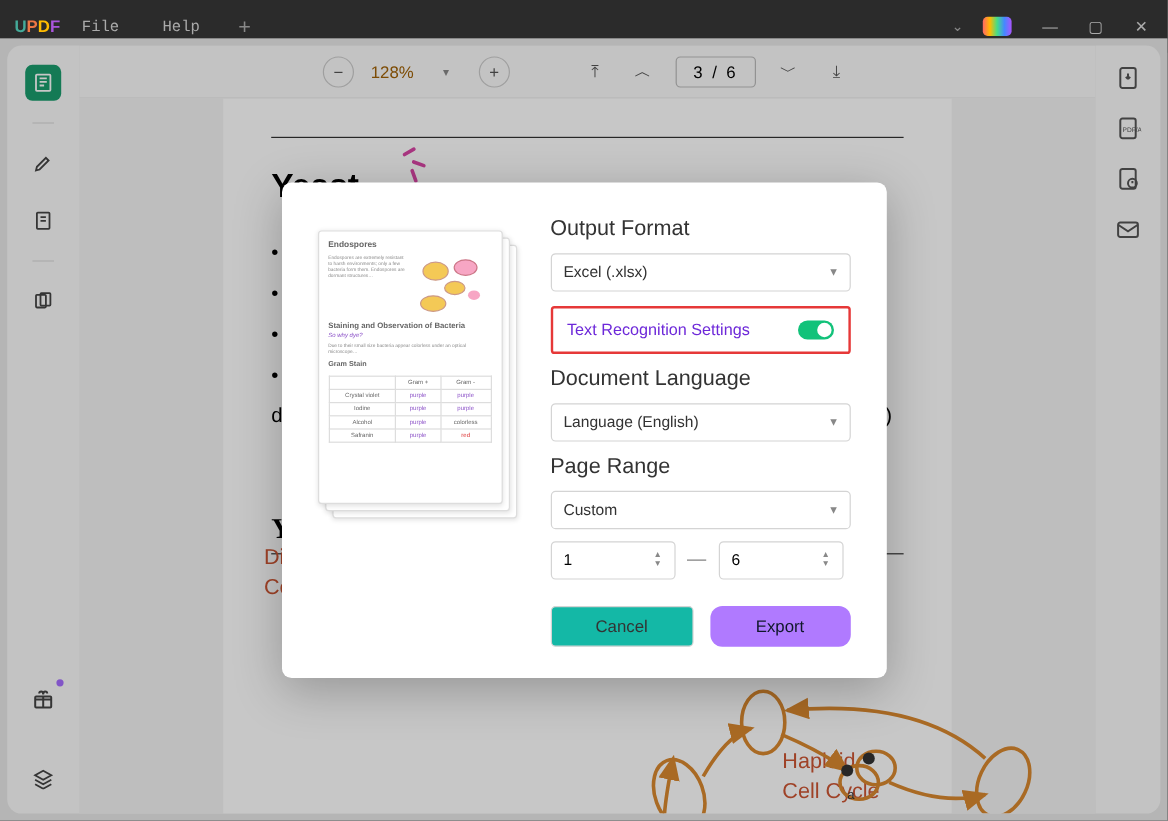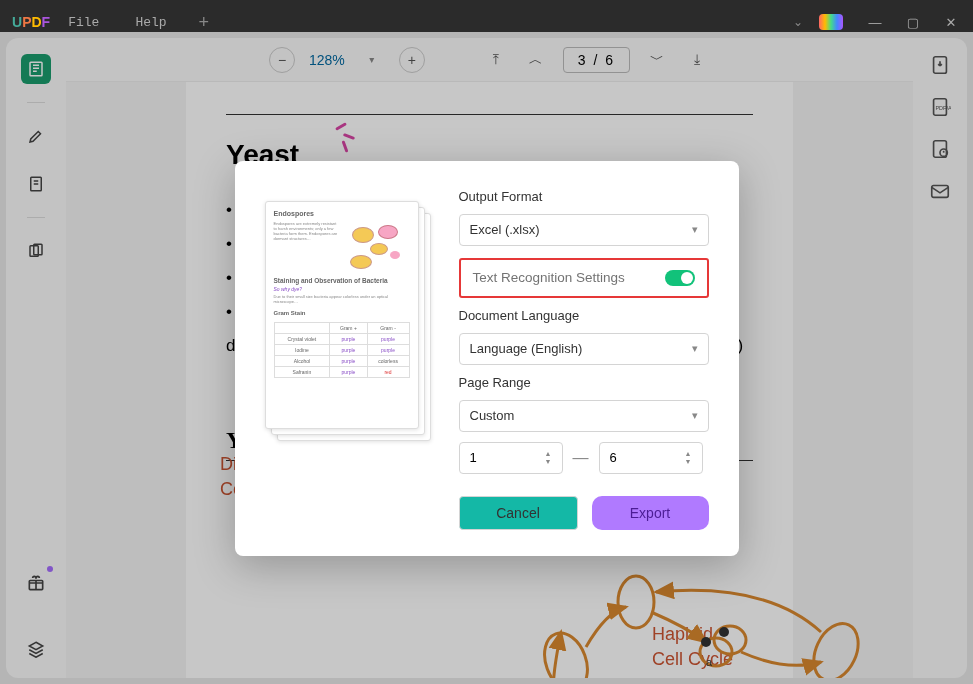--- a/index.html
+++ b/index.html
@@ -25,21 +25,21 @@
 .side-btn.active { background: #1a9d6e; color: #fff; }
 .side-divider { width: 18px; height: 1px; background: #ddd; }
 .side-bottom { margin-top: auto; margin-bottom: 18px; }
 .dot-badge { position: absolute; top: -2px; right: -2px; width: 6px; height: 6px; background: #a66dff; border-radius: 50%; }
 
 .main-area { flex: 1; background: #fafafa; margin: 6px 0; display: flex; flex-direction: column; overflow: hidden; }
 
 .toolbar { height: 44px; display: flex; align-items: center; justify-content: center; gap: 14px; border-bottom: 1px solid #eee; }
 .tb-btn { width: 26px; height: 26px; display: flex; align-items: center; justify-content: center; color: #555; border: 1px solid #ccc; border-radius: 50%; font-size: 14px; }
 .tb-btn.plain { border: none; }
-.zoom-label { font-size: 14px; color: #0369a1; }
+.zoom-label { font-size: 14px; color: #a16207; }
 .page-box { border: 1px solid #bbb; border-radius: 4px; padding: 4px 14px; font-size: 14px; letter-spacing: 2px; }
 
 .doc { flex: 1; overflow: hidden; background: #f4f4f4; padding: 0 120px; position: relative; }
 .page { background: #fff; padding: 20px 40px; position: relative; min-height: 800px; }
 .divider-line { border-top: 1px solid #333; margin: 12px 0 24px; }
 h1.yeast { font-family: Georgia, serif; font-weight: bold; font-size: 28px; position: relative; display: inline-block; }
 .sparkle { position: absolute; top: -14px; right: -30px; }
 .sparkle span { position: absolute; width: 12px; height: 3px; background: #d946a6; border-radius: 2px; }
 .sparkle span:nth-child(1){ transform: rotate(-30deg); top: 0; left: 6px; }
 .sparkle span:nth-child(2){ transform: rotate(20deg); top: 10px; left: 14px; }
@@ -59,41 +59,41 @@
 
 .overlay { position: absolute; inset: 0; background: rgba(0,0,0,0.22); display: flex; align-items: center; justify-content: center; }
 .dialog { width: 504px; background: #fff; border-radius: 8px; padding: 28px 30px 26px; display: flex; gap: 28px; box-shadow: 0 10px 40px rgba(0,0,0,.25); }
 .preview-stack { width: 166px; height: 250px; position: relative; margin-top: 12px; }
 .preview-pg { position: absolute; background: #fff; border: 1px solid #ddd; border-radius: 3px; box-shadow: 0 1px 4px rgba(0,0,0,.12); padding: 8px; font-size: 5px; color: #666; overflow: hidden; }
 .preview-pg.p3 { width: 154px; height: 228px; left: 12px; top: 12px; }
 .preview-pg.p2 { width: 154px; height: 228px; left: 6px; top: 6px; }
 .preview-pg.p1 { width: 154px; height: 228px; left: 0; top: 0; }
 
 .form-col { flex: 1; display: flex; flex-direction: column; gap: 10px; }
-.form-label { font-size: 13px; color: #333; }
+.form-label { font-size: 18px; color: #333; }
 .select { border: 1px solid #d4d4d4; border-radius: 4px; height: 32px; padding: 0 10px; display: flex; align-items: center; justify-content: space-between; font-size: 13px; color: #333; background: #fff; }
 .select .chev { color: #888; font-size: 11px; }
 
 .ocr-box { border: 2px solid #e63838; border-radius: 3px; padding: 10px 12px 10px; position: relative; margin-top: 2px; }
 .ocr-head { display: flex; justify-content: space-between; align-items: center; }
-.ocr-title { font-size: 13.5px; color: #737373; }
+.ocr-title { font-size: 13.5px; color: #6d28d9; }
 .ocr-sub { font-size: 12px; color: #9a9a9a; margin-top: 6px; line-height: 1.4; }
 
 .toggle { width: 30px; height: 16px; background: #12c27a; border-radius: 10px; position: relative; }
 .toggle::after { content: ""; position: absolute; right: 2px; top: 2px; width: 12px; height: 12px; background: #fff; border-radius: 50%; }
 
 .range-row { display: flex; align-items: center; gap: 10px; }
 .num-input { border: 1px solid #d4d4d4; border-radius: 4px; height: 32px; width: 104px; padding: 0 10px; display: flex; align-items: center; justify-content: space-between; font-size: 13px; }
 .spinner { display: flex; flex-direction: column; font-size: 7px; color: #888; line-height: 1; gap: 1px; }
 .dash { color: #888; }
 
 .btn-row { display: flex; gap: 14px; margin-top: 12px; }
 .btn { flex: 1; height: 34px; border-radius: 4px; display: flex; align-items: center; justify-content: center; font-size: 14px; cursor: pointer; }
 .btn-cancel { border: 1px solid #d4d4d4; background: #14b8a6; color: #333; }
-.btn-export { background: #b07aff; color: #4c1d95; border-radius: 10px; }
+.btn-export { background: #b07aff; color: #0f172a; border-radius: 10px; }
 
 .mini-blob { position: absolute; border-radius: 50%; }
 .mini-table { width: 100%; border-collapse: collapse; margin-top: 6px; }
 .mini-table td { border: 1px solid #ddd; padding: 2px 3px; font-size: 5px; text-align: center; }
 .purple { color: #8a4fc7; } .red { color: #d33; }
 </style>
 </head>
 <body>
 
 <div class="titlebar">

